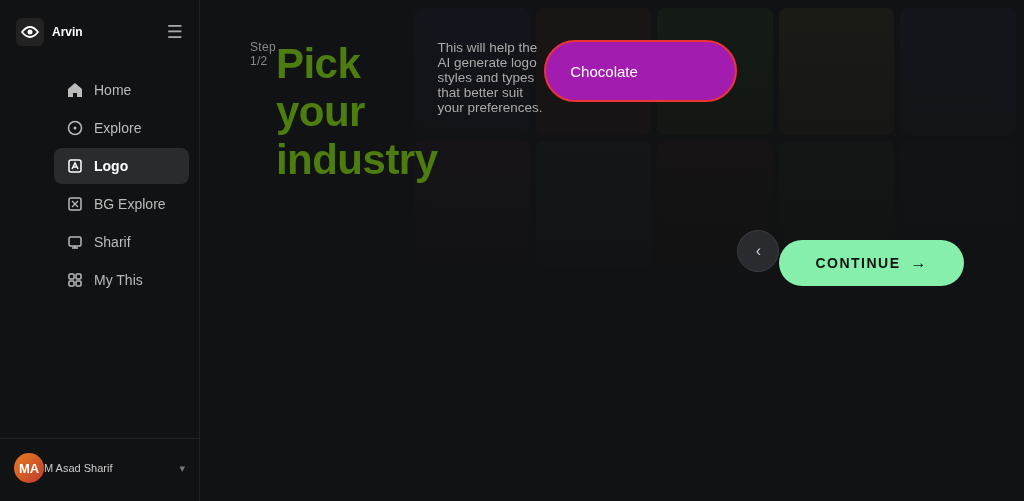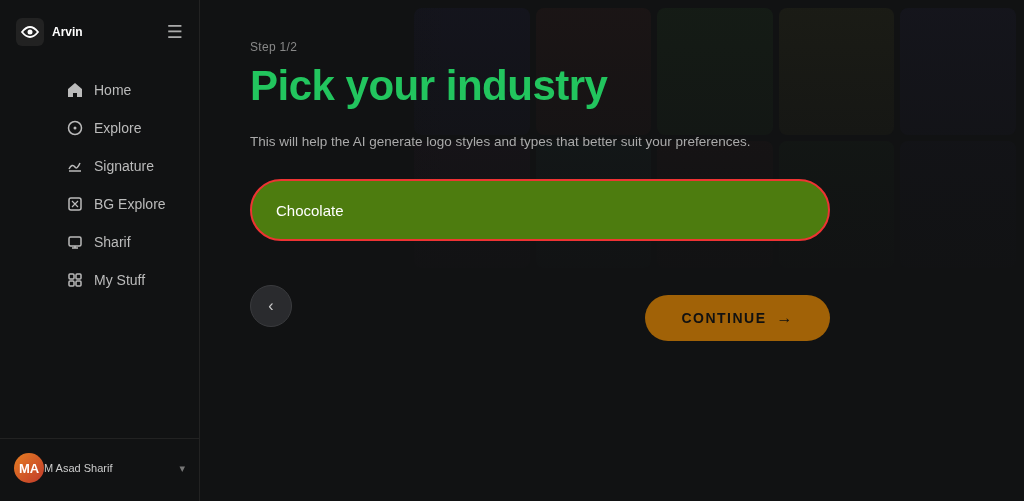--- a/index.html
+++ b/index.html
@@ -209,52 +209,52 @@
 
     
     .content {
       position: absolute;
       top: 0;
       left: 0;
       right: 0;
       bottom: 0;
       z-index: 10;
       display: flex;
-      flex-direction: column;
+      flex-direction: row;
       padding: 40px 60px 40px 50px;
     }
 
     .step-label {
       font-size: 12px;
       color: #888;
       margin-bottom: 8px;
       letter-spacing: 0.3px;
     }
 
     .page-title {
       font-size: 42px;
       font-weight: 800;
-      color: #22c55e;
+      color: #4d7c0f;
       margin-bottom: 24px;
       letter-spacing: -0.5px;
     }
 
     .subtitle {
       font-size: 13.5px;
       color: #aaa;
       margin-bottom: 30px;
     }
 
     
     .industry-input-wrapper {
       width: 100%;
       max-width: 580px;
       border: 2px solid #e33;
       border-radius: 50px;
-      background: #4d7c0f;
+      background: #a21caf;
       padding: 0 24px;
       height: 62px;
       display: flex;
       align-items: center;
       margin-bottom: 30px;
     }
 
     .industry-input-text {
       font-size: 15px;
       color: #fff;
@@ -278,21 +278,21 @@
       border: 1px solid #3a3b3e;
       display: flex;
       align-items: center;
       justify-content: center;
       cursor: pointer;
       color: #ccc;
       font-size: 16px;
     }
 
     .continue-btn {
-      background: #a16207;
+      background: #86efac;
       color: #111;
       border: none;
       border-radius: 50px;
       padding: 14px 36px;
       font-size: 14px;
       font-weight: 700;
       letter-spacing: 1.5px;
       cursor: pointer;
       display: flex;
       align-items: center;
@@ -351,30 +351,30 @@
     <div class="nav-item">
       <span class="nav-icon">
         <svg width="16" height="16" viewBox="0 0 16 16" fill="none" stroke="currentColor" stroke-width="1.5">
           <circle cx="8" cy="8" r="6.5"></circle>
           <circle cx="8" cy="8" r="1.5" fill="currentColor" stroke="none"></circle>
         </svg>
       </span>
       <span>Explore</span>
     </div>
 
-
-    <div class="nav-item">
+    <div class="nav-item active">
       <span class="nav-icon">
         <svg width="16" height="16" viewBox="0 0 16 16" fill="none" stroke="currentColor" stroke-width="1.5">
-          <path d="M2 11 Q5 5 8 9 Q10 12 13 5"></path>
-          <path d="M2 13 h12"></path>
-        </svg>
-      </span>
-      <span>Signature</span>
-    </div>
+          <rect x="2" y="2" width="12" height="12" rx="2"></rect>
+          <path d="M5 11 L8 5 L11 11M6.5 9h3"></path>
+        </svg>
+      </span>
+      <span>Logo</span>
+    </div>
+
 
     <div class="nav-item">
       <span class="nav-icon">
         <svg width="16" height="16" viewBox="0 0 16 16" fill="none" stroke="currentColor" stroke-width="1.5">
           <rect x="2" y="2" width="12" height="12" rx="2"></rect>
           <path d="M5 11 L11 5M5 5 L11 11" stroke-width="1.2"></path>
         </svg>
       </span>
       <span>BG Explore</span>
     </div>
@@ -392,21 +392,21 @@
 
     <div class="nav-item">
       <span class="nav-icon">
         <svg width="16" height="16" viewBox="0 0 16 16" fill="none" stroke="currentColor" stroke-width="1.5">
           <rect x="2" y="2" width="5" height="5" rx="1"></rect>
           <rect x="9" y="2" width="5" height="5" rx="1"></rect>
           <rect x="2" y="9" width="5" height="5" rx="1"></rect>
           <rect x="9" y="9" width="5" height="5" rx="1"></rect>
         </svg>
       </span>
-      <span>My Stuff</span>
+      <span>My This</span>
     </div>
   </nav>
 
   <div class="sidebar-footer">
     <div class="avatar">MA</div>
     <span class="user-name">M Asad Sharif</span>
     <span class="chevron-icon">▾</span>
   </div>
 </div>
 

